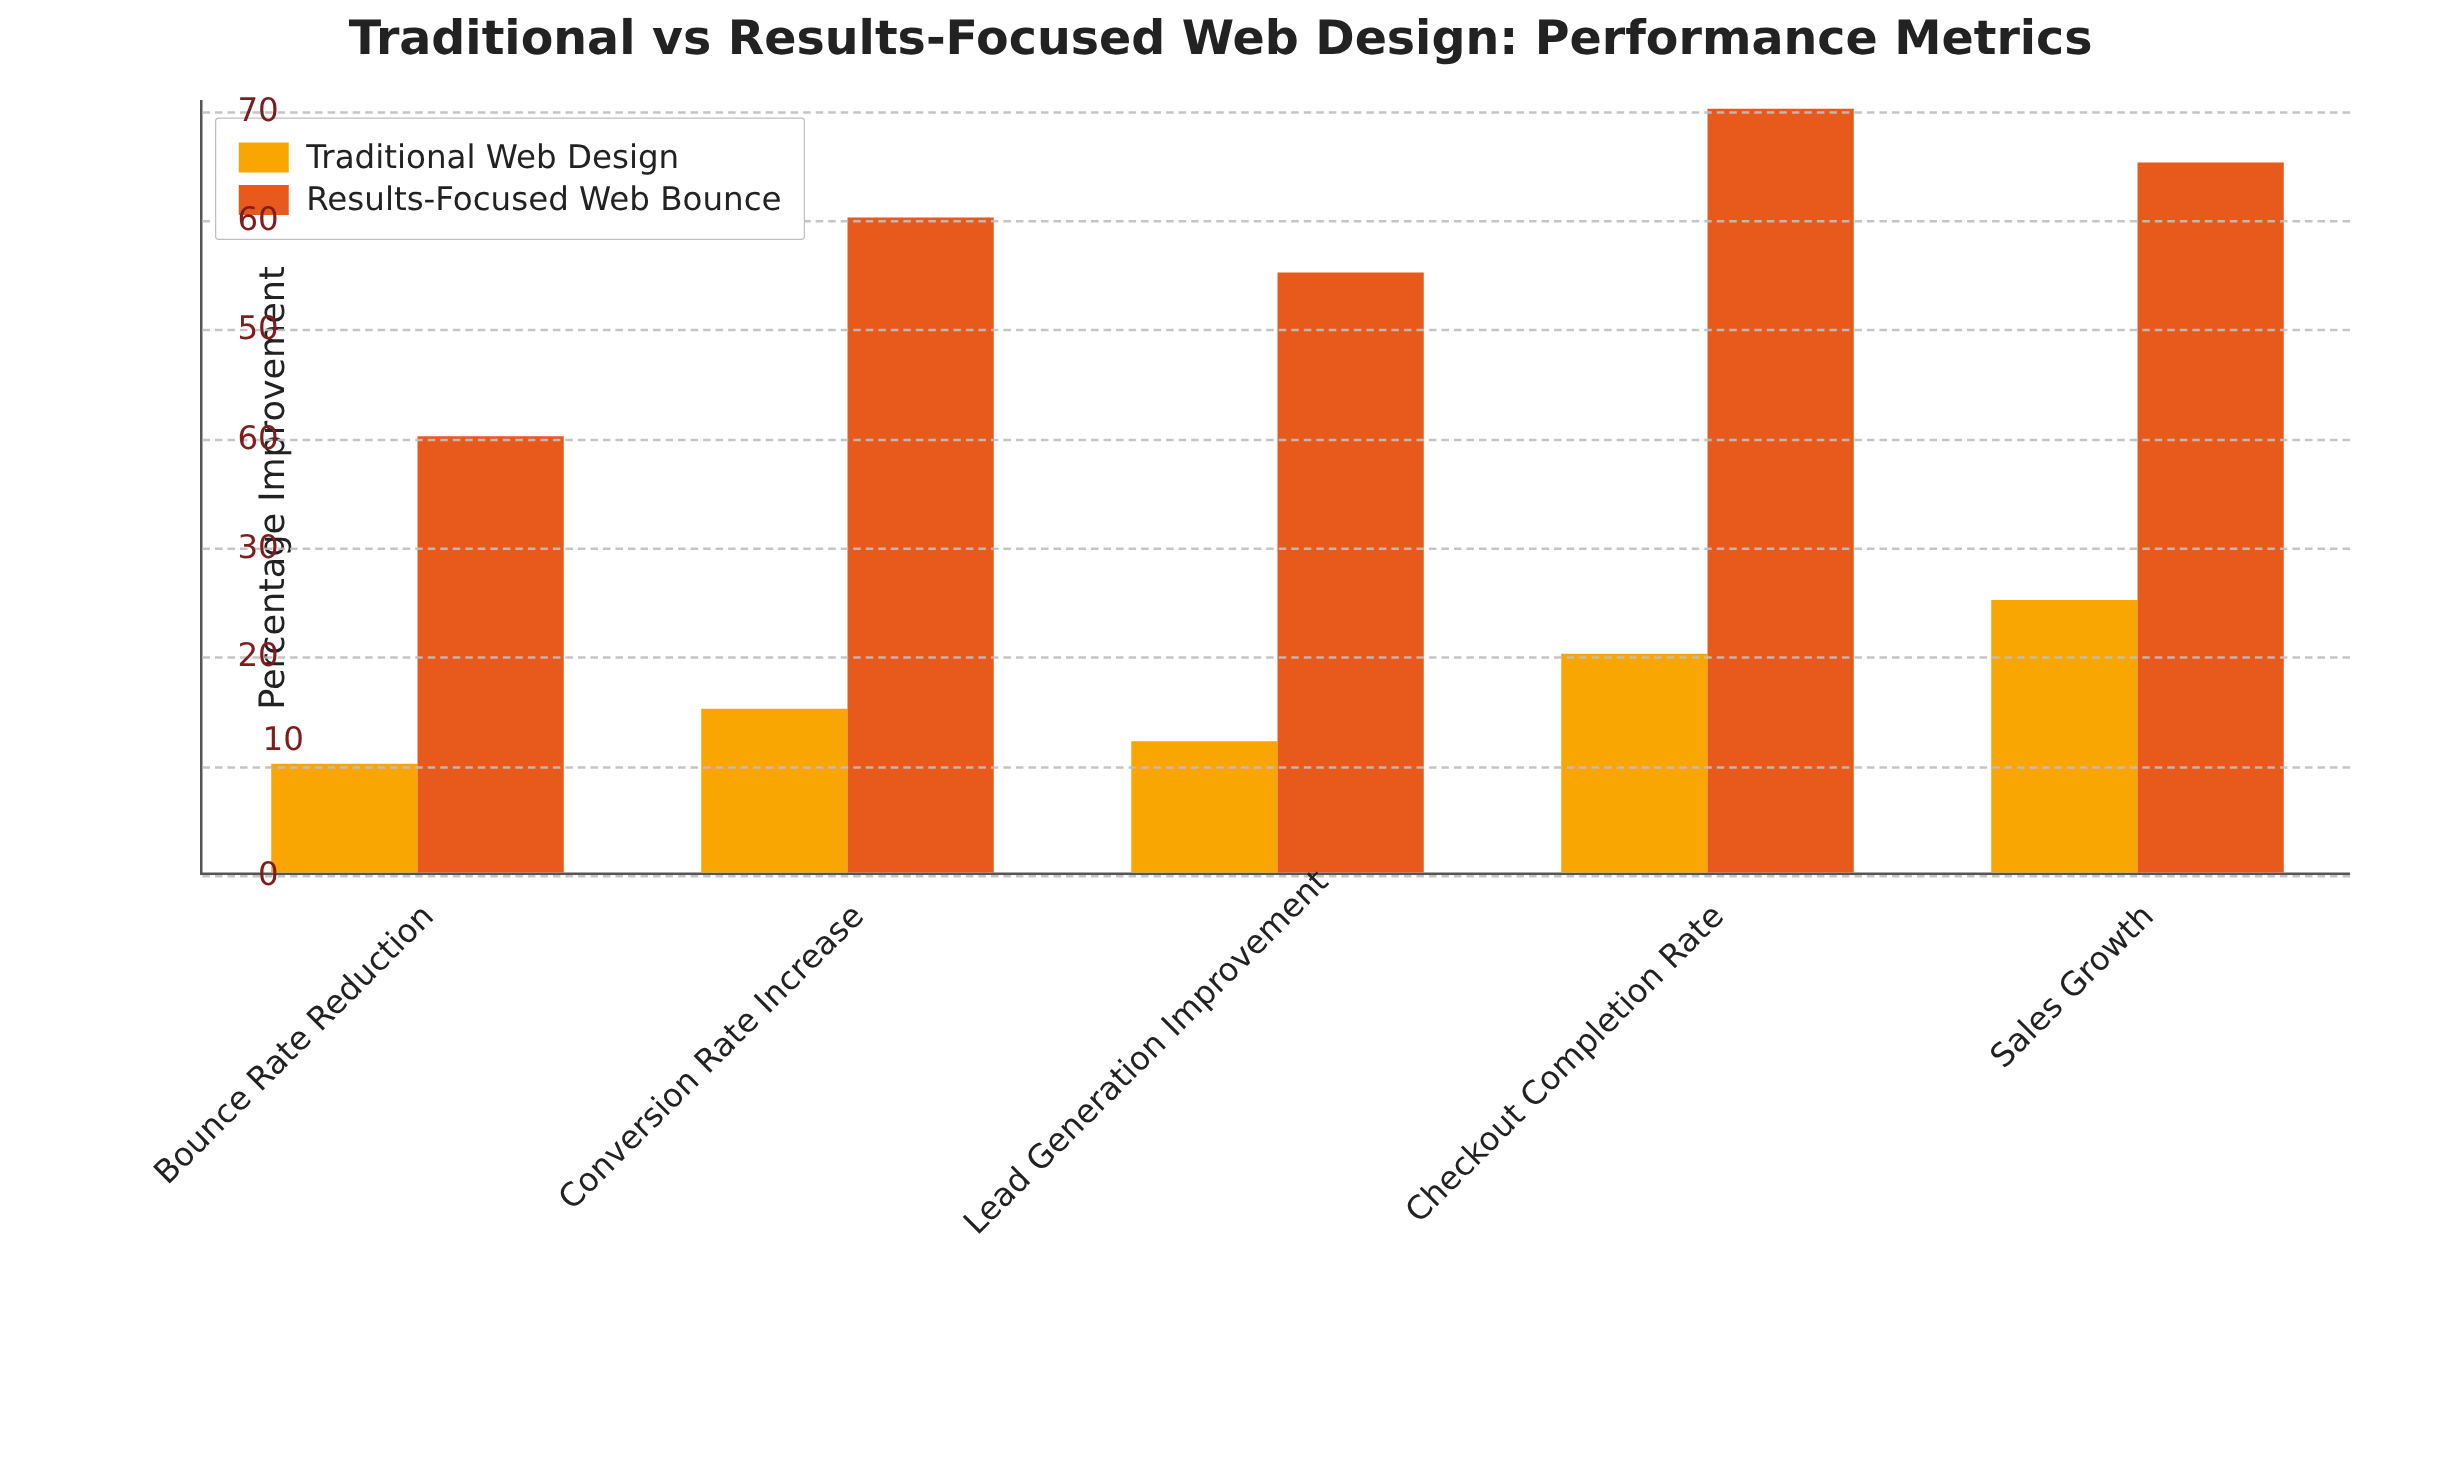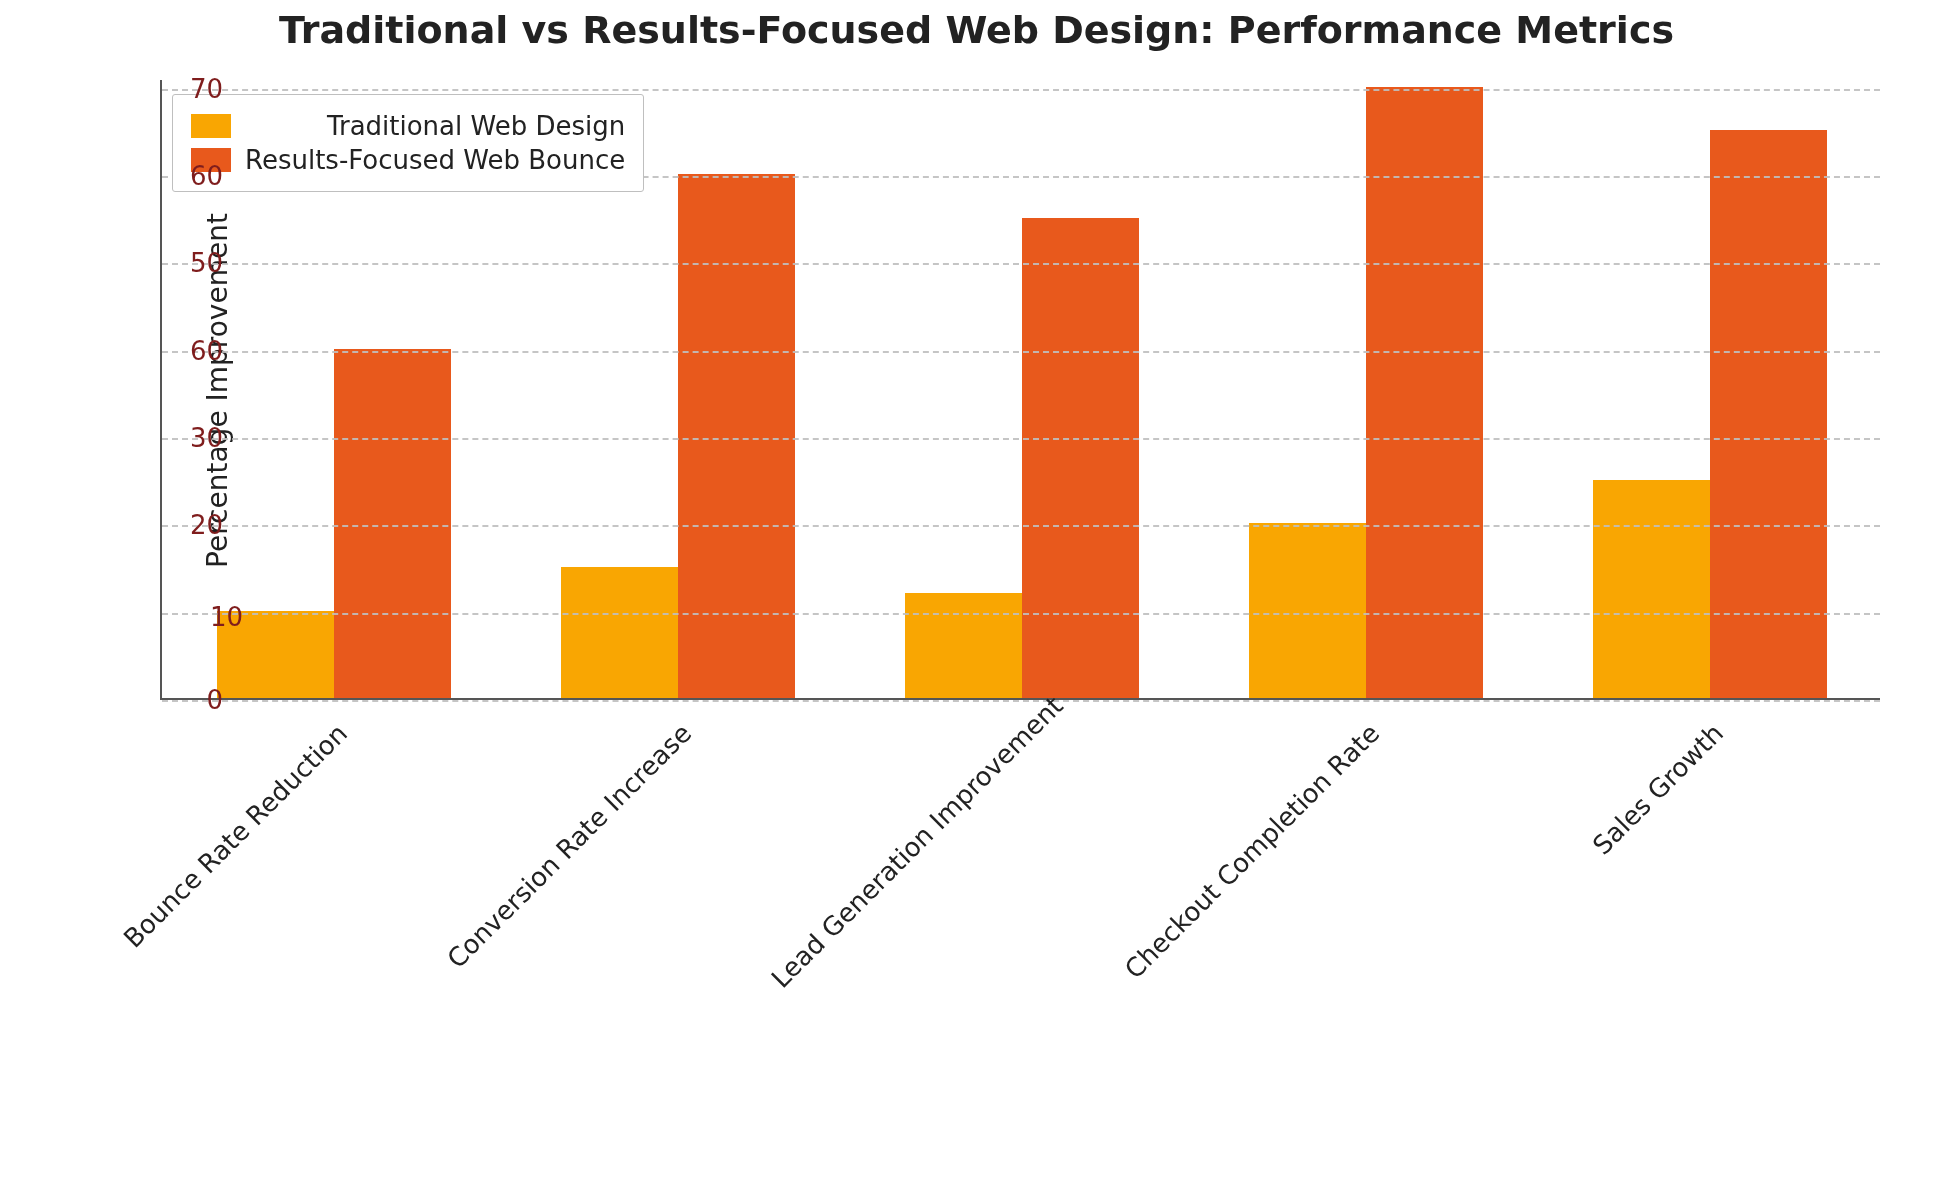--- a/index.html
+++ b/index.html
@@ -102,21 +102,20 @@
     border-radius: 3px;
     padding: 12px 18px;
     font-size: 26px;
   }
   .legend-row {
     display: flex;
     align-items: center;
     gap: 14px;
     margin: 4px 0;
     cursor: default;
-    justify-content: space-between;
   }
   .legend-swatch {
     width: 40px;
     height: 24px;
     display: inline-block;
   }
 </style>
 </head>
 <body>
 
@@ -157,21 +156,21 @@
       <span class="legend-swatch" style="background:#f9a602"></span>
       <span>Traditional Web Design</span>
     </div>
     <div class="legend-row">
       <span class="legend-swatch" style="background:#e8591c"></span>
       <span>Results-Focused Web Bounce</span>
     </div>
   </div>
 
 <div class="ytick" style="top: 700px; transform: translateY(-50%);">0</div>
-    <div class="ytick" style="top: 617px; transform: translateY(-50%); padding-left: 47px;">10</div>
+    <div class="ytick" style="top: 592px; transform: translateY(-50%); padding-left: 47px;">10</div>
     <div class="ytick" style="top: 525.352px; transform: translateY(-50%);">20</div>
     <div class="ytick" style="top: 438.028px; transform: translateY(-50%);">30</div>
     <div class="ytick" style="top: 350.704px; transform: translateY(-50%);">60</div>
     <div class="ytick" style="top: 263.38px; transform: translateY(-50%);">50</div>
     <div class="ytick" style="top: 176.056px; transform: translateY(-50%);">60</div>
     <div class="ytick" style="top: 88.7324px; transform: translateY(-50%);">70</div>
     <div class="xtick-label" style="left: -28px; top: 718px;">Bounce Rate Reduction</div>
     <div class="xtick-label" style="left: 316px; top: 718px;">Conversion Rate Increase</div>
     <div class="xtick-label" style="left: 660px; top: 718px;">Lead Generation Improvement</div>
     <div class="xtick-label" style="left: 1004px; top: 718px;">Checkout Completion Rate</div>

